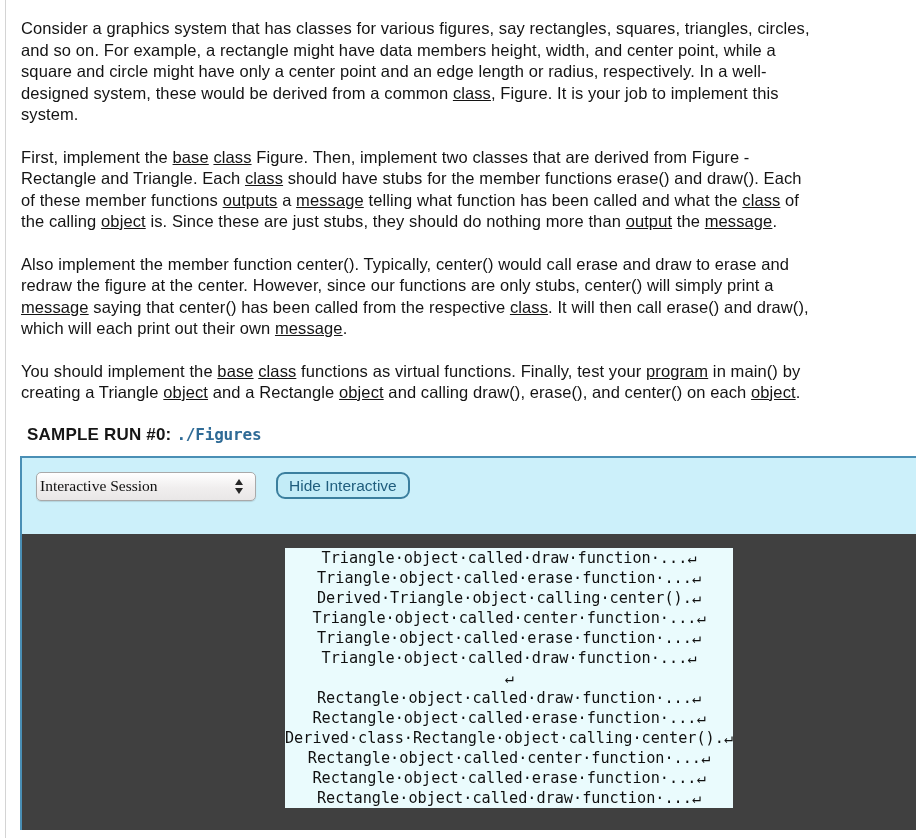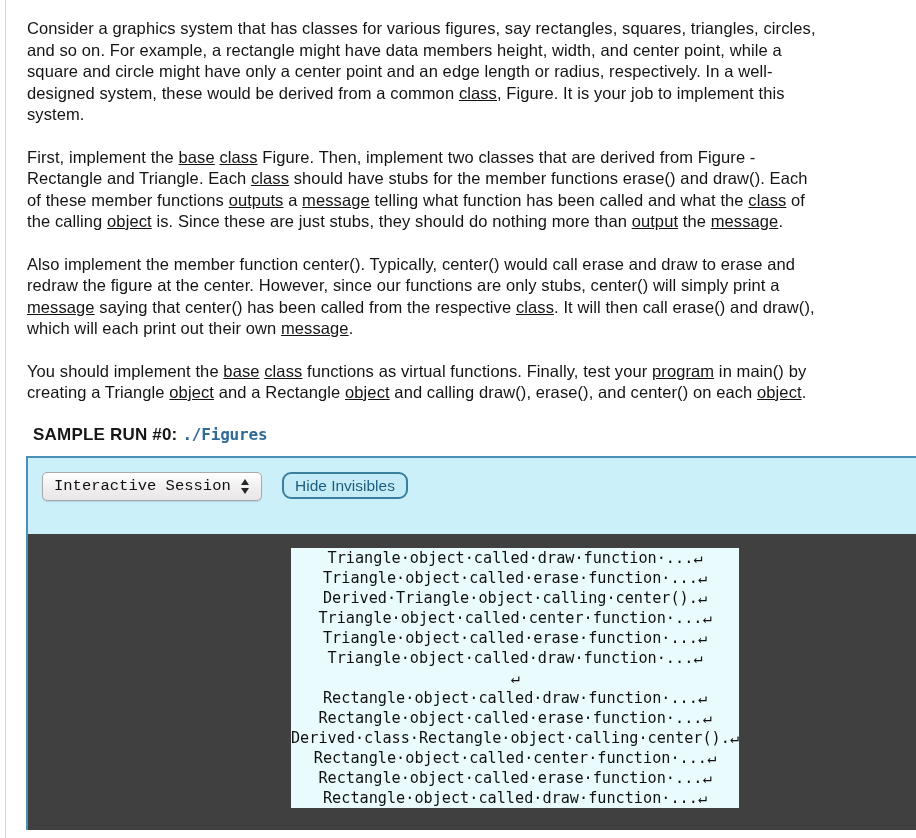--- a/index.html
+++ b/index.html
@@ -22,21 +22,21 @@
     position: absolute;
     left: 5px;
     top: 0;
     width: 1px;
     height: 838px;
     background: #d4d4d4;
   }
 
   .page {
     position: absolute;
-    left: 8px;
+    left: 2px;
     top: 0;
     width: 820px;
   }
 
   .prose {
     padding: 0 10px 0 19px;
   }
 
   p.para {
     margin: 0 0 21px 0;
@@ -99,24 +99,24 @@
     border: 1px solid #a9a9a9;
     border-radius: 5px;
     background: linear-gradient(#ffffff, #f0eeee 55%, #e9e7e7);
     box-shadow: 0 1px 1px rgba(0,0,0,0.12);
     display: flex;
     align-items: center;
     box-sizing: border-box;
     cursor: pointer;
   }
   .popup .popup-label {
-    padding-left: 11px;
+    padding-left: 3px;
     font-size: 15.5px;
     color: #111;
-    font-family: Liberation Mono, monospace;
+    font-family: Liberation Serif, serif;
   }
   .popup .stepper {
     position: absolute;
     right: 11px;
     top: 50%;
     transform: translateY(-50%);
     width: 9px;
     height: 18px;
     display: flex;
     flex-direction: column;
@@ -191,21 +191,21 @@
     <div class="term-toolbar">
 
       <div class="popup">
         <span class="popup-label">Interactive Session</span>
         <span class="stepper">
           <i class="up"></i>
             <i class="dn"></i>
         </span>
       </div>
 
-      <button class="pill-btn">Hide Invisibles</button>
+      <button class="pill-btn">Hide Interactive</button>
 
     </div>
 
     <div class="term-body">
       <pre class="term-out">Triangle·object·called·draw·function·...↵
 Triangle·object·called·erase·function·...↵
 Derived·Triangle·object·calling·center().↵
 Triangle·object·called·center·function·...↵
 Triangle·object·called·erase·function·...↵
 Triangle·object·called·draw·function·...↵

